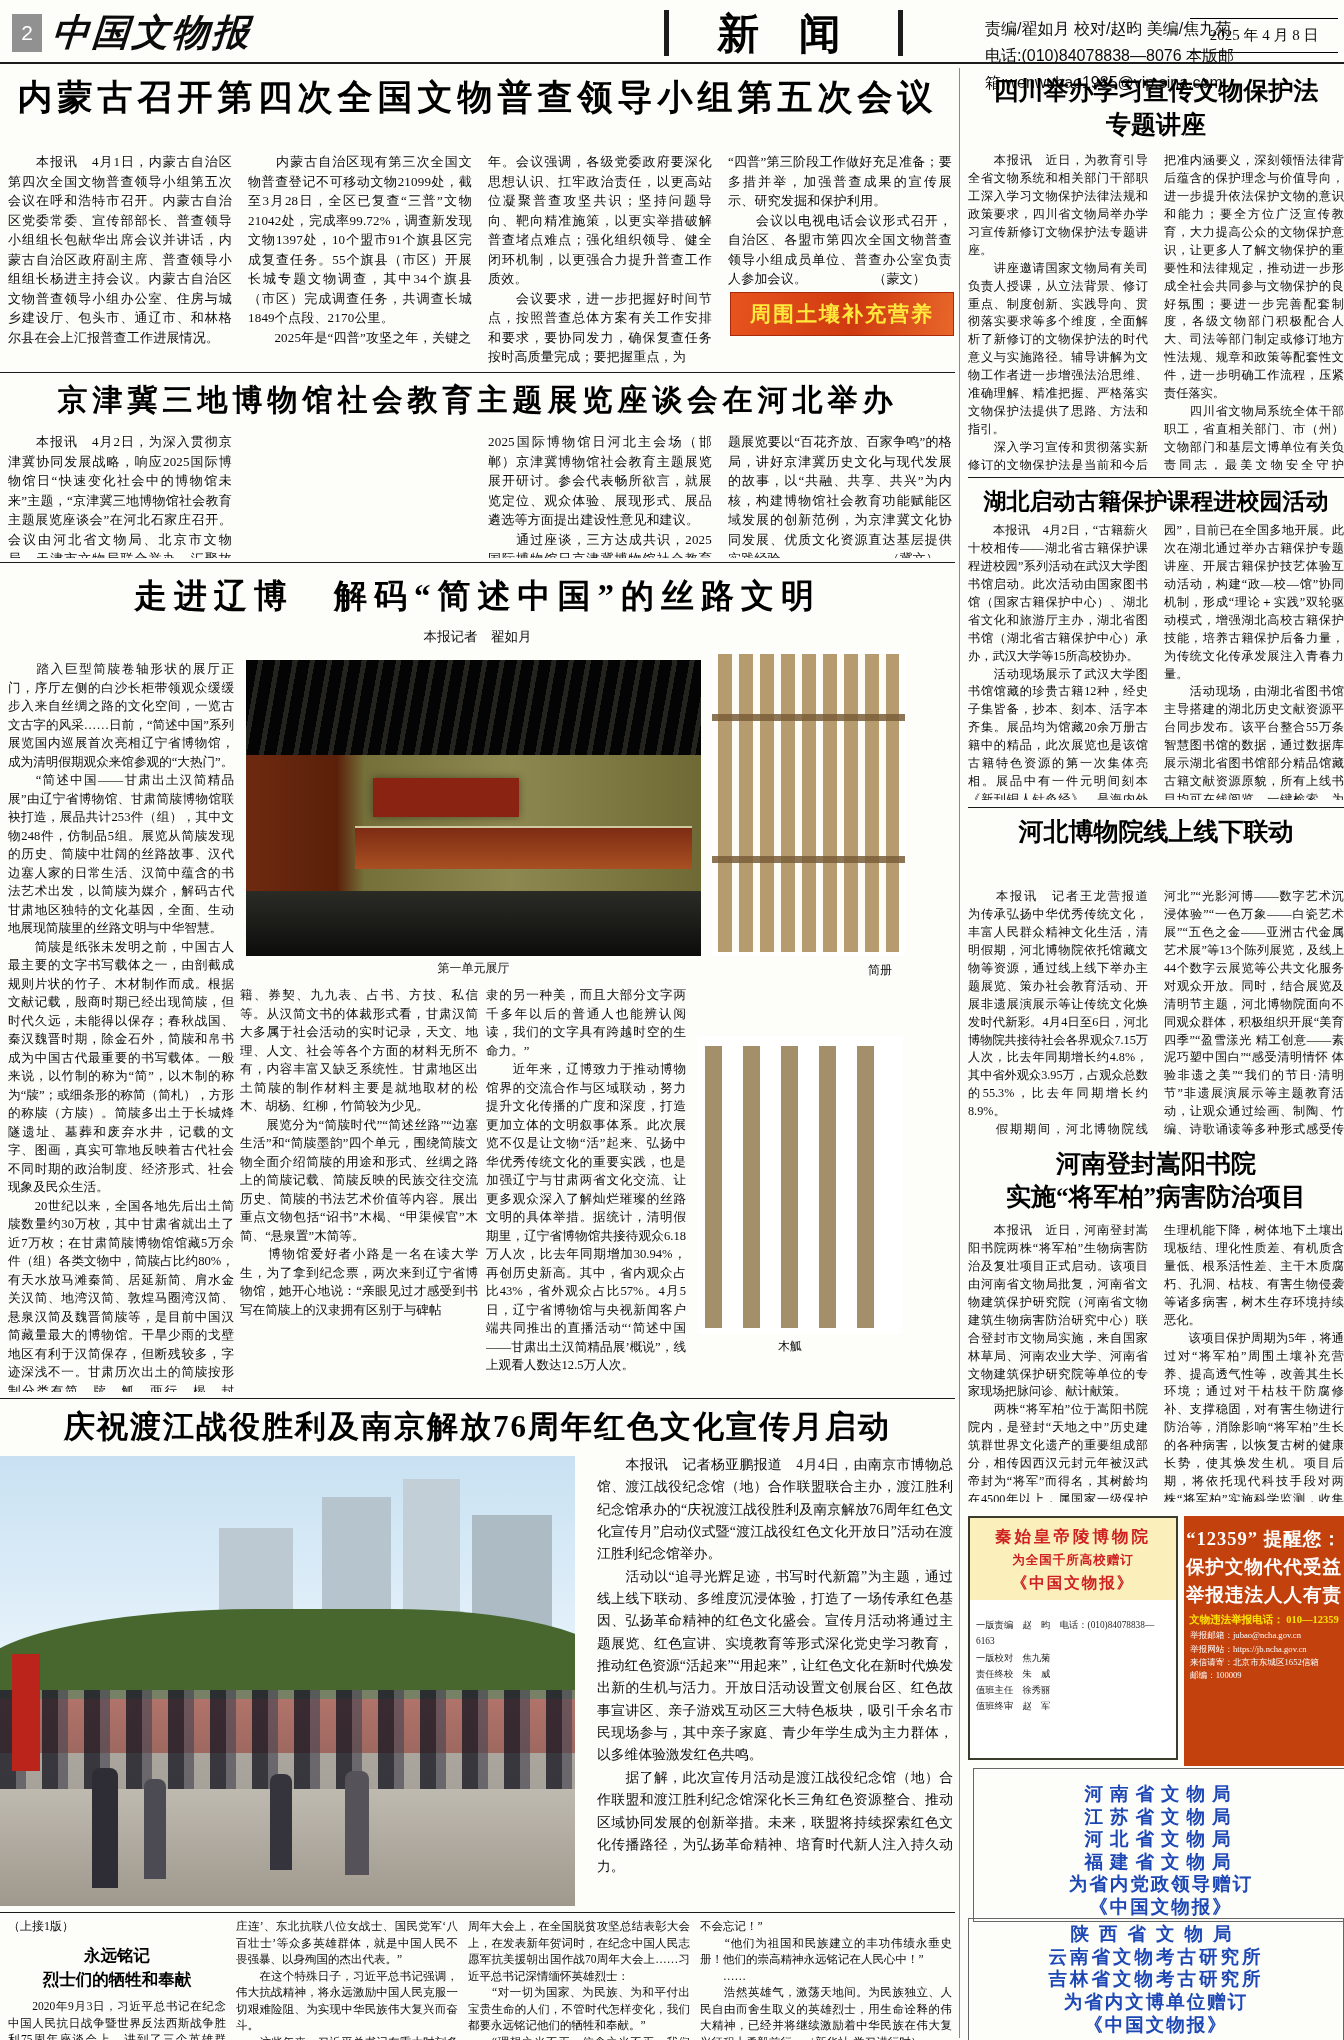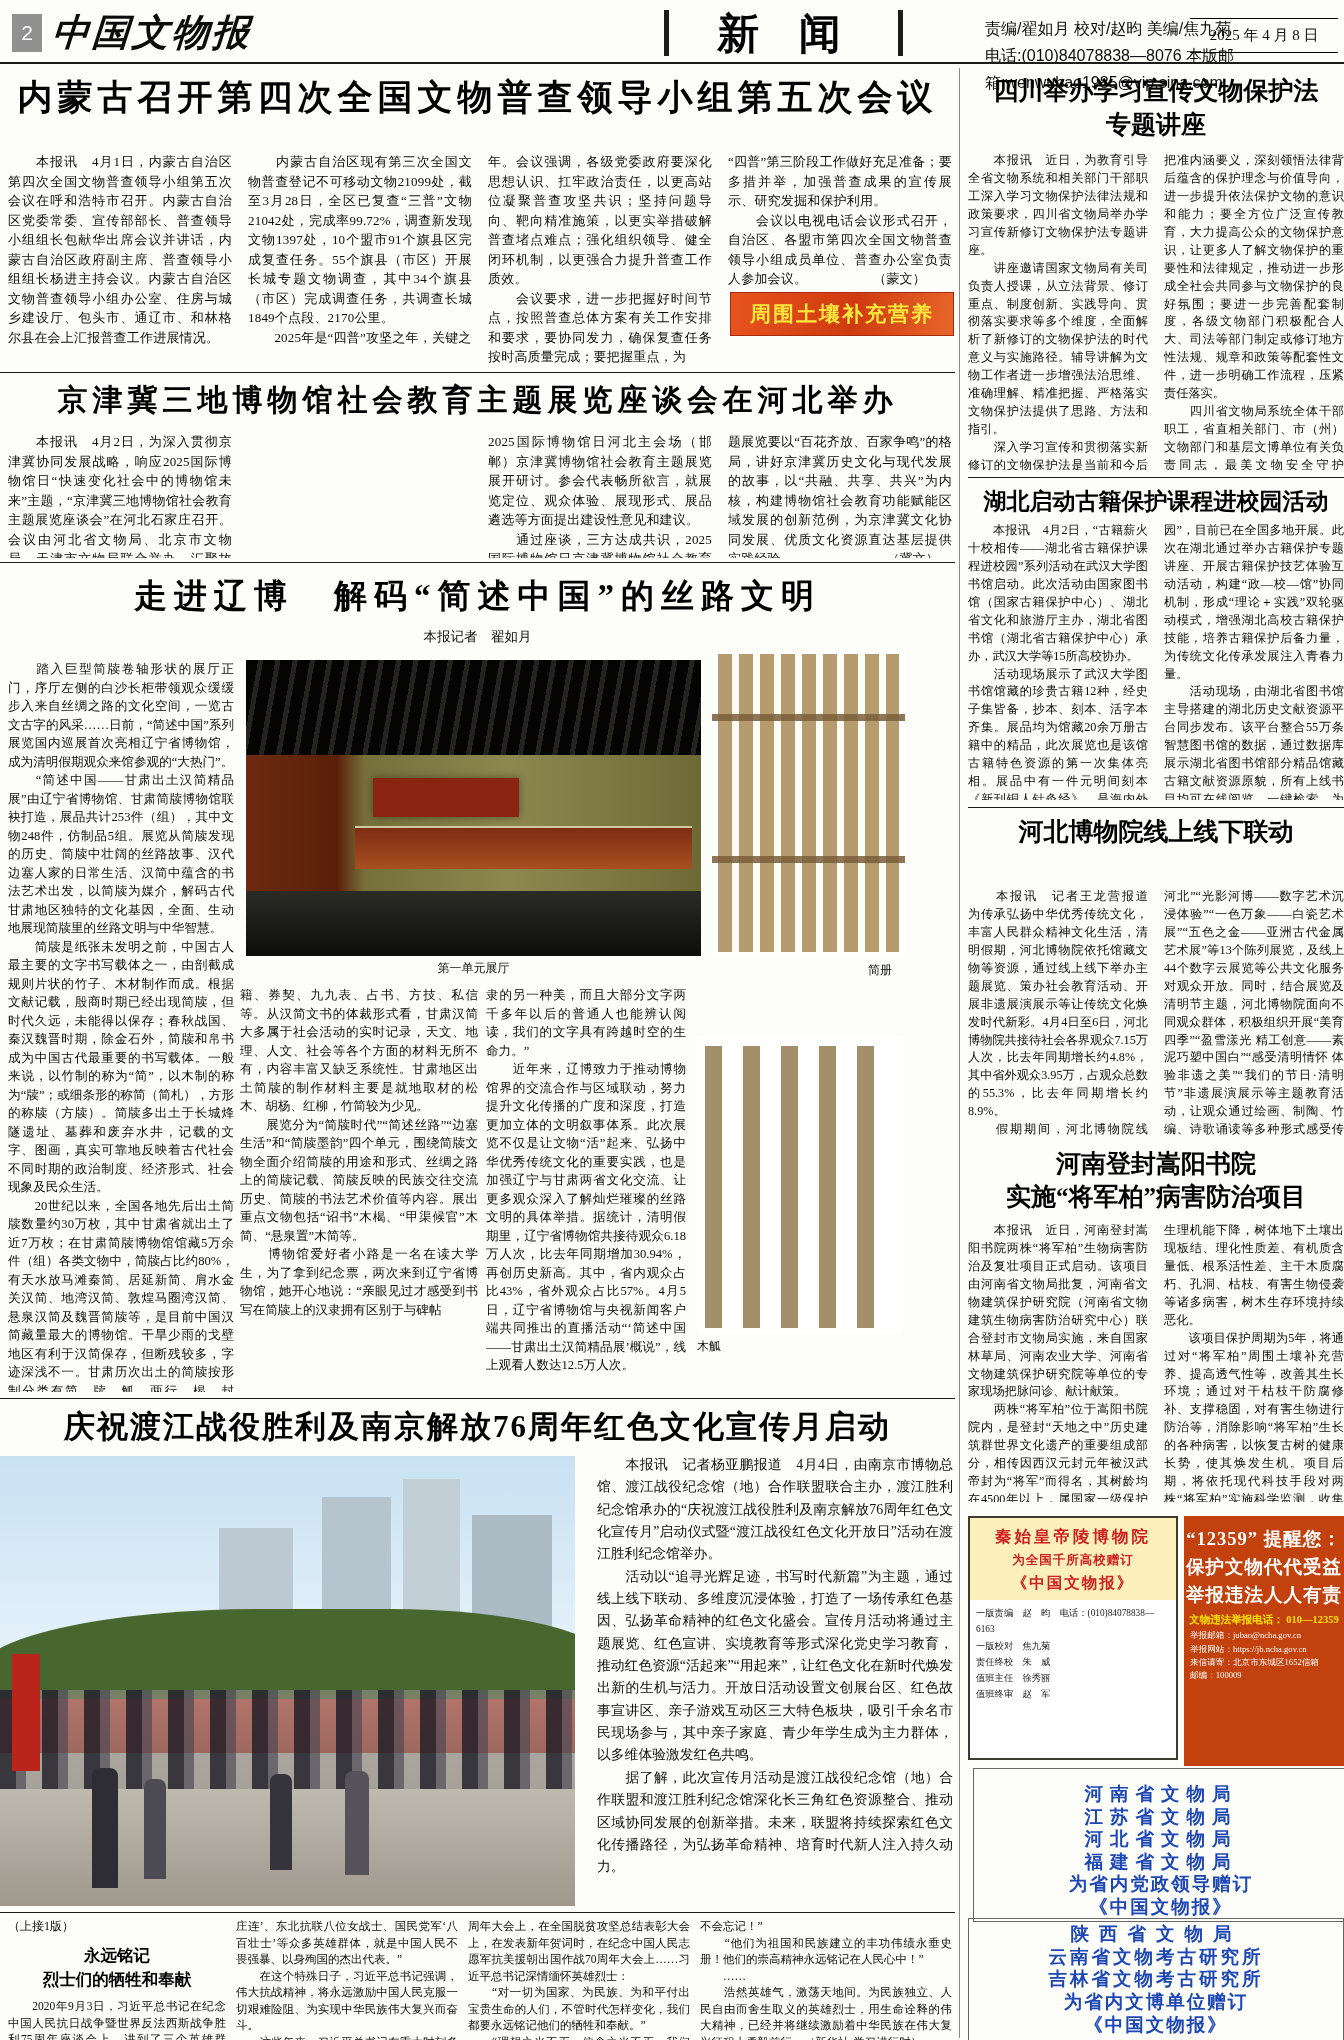--- a/index.html
+++ b/index.html
@@ -19,21 +19,21 @@
           letter-spacing:2px;font-size:21px}
   .bluebox{background:#c2410c;color:#fff;text-align:center;overflow:hidden}
   .bluebox .big{font-weight:bold;font-size:18.5px;letter-spacing:1px;line-height:1.5;white-space:nowrap}
   .bluebox .phone{color:#ffe400;font-weight:bold;font-size:10.5px;margin-top:4px}
   .bluebox .det{font-size:8.6px;line-height:1.55;text-align:left;padding:2px 6px;color:#fff}
   .qinbox{border:2px solid #3c3c2c;background:#fff;overflow:hidden}
   .qinbox .yellow{background:#fbf0bc;text-align:center;padding:8px 2px 6px 2px}
   .qinbox .r1{color:#cf1f1f;font-weight:bold;font-size:16.5px;letter-spacing:3px}
   .qinbox .r2{color:#cf1f1f;font-weight:bold;font-size:12.5px;letter-spacing:1px;margin-top:4px}
   .qinbox .r3{color:#cf1f1f;font-weight:bold;font-size:15.5px;letter-spacing:2px;margin-top:4px}
-  .qinbox .cred{font-size:9.3px;line-height:1.75;padding:5px 6px;color:#222;white-space:pre-line}
+  .qinbox .cred{font-size:9.3px;line-height:1.75;padding:17px 6px;color:#222;white-space:pre-line}
   .subbox{border:1px solid #666;color:#1d47b5;font-weight:bold;text-align:center;overflow:hidden}
   .subbox .ln{font-size:18.5px;letter-spacing:7px;line-height:1.22}
   .subbox .ft{font-size:18.5px;letter-spacing:2px;line-height:1.25}
 </style>
 </head>
 <body>
 
 <div id="page">
 
   <div class="abs" style="left:12px;top:14px;width:30px;height:38px;background:#919191;color:#fff;
@@ -107,21 +107,21 @@
 　　展览分为“简牍时代”“简述丝路”“边塞生活”和“简牍墨韵”四个单元，围绕简牍文物全面介绍简牍的用途和形式、丝绸之路上的简牍记载、简牍反映的民族交往交流历史、简牍的书法艺术价值等内容。展出重点文物包括“诏书”木楬、“甲渠候官”木简、“悬泉置”木简等。
 　　博物馆爱好者小路是一名在读大学生，为了拿到纪念票，两次来到辽宁省博物馆，她开心地说：“亲眼见过才感受到书写在简牍上的汉隶拥有区别于与碑帖</div>
   <div class="abs btc" style="left:486px;top:986px;width:200px;height:406px">隶的另一种美，而且大部分文字两千多年以后的普通人也能辨认阅读，我们的文字具有跨越时空的生命力。”
 　　近年来，辽博致力于推动博物馆界的交流合作与区域联动，努力提升文化传播的广度和深度，打造更加立体的文明叙事体系。此次展览不仅是让文物“活”起来、弘扬中华优秀传统文化的重要实践，也是加强辽宁与甘肃两省文化交流、让更多观众深入了解灿烂璀璨的丝路文明的具体举措。据统计，清明假期里，辽宁省博物馆共接待观众6.18万人次，比去年同期增加30.94%，再创历史新高。其中，省内观众占比43%，省外观众占比57%。4月5日，辽宁省博物馆与央视新闻客户端共同推出的直播活动“‘简述中国——甘肃出土汉简精品展’概说”，线上观看人数达12.5万人次。</div>
 
   <div class="abs" style="left:697px;top:1036px;width:206px;height:298px;background:#fff;overflow:hidden">
     <div class="abs" style="left:8px;top:10px;right:8px;bottom:6px;
          background:repeating-linear-gradient(90deg,#a3906a 0 17px,#ffffff 17px 38px)"></div>
     <div class="abs" style="left:0;top:0;right:0;height:10px;background:#fff"></div>
   </div>
-  <div class="abs cap" style="left:697px;top:1338px;width:186px;text-align:left">木觚</div>
+  <div class="abs cap" style="left:697px;top:1338px;width:186px;text-align:center">木觚</div>
 
   <div class="abs rule" style="left:0;top:1398px;width:955px;height:1px"></div>
 
   <div class="abs h" style="left:0;top:1406px;width:955px;font-size:31px;letter-spacing:2px">庆祝渡江战役胜利及南京解放76周年红色文化宣传月启动</div>
 
   <div class="abs" style="left:0;top:1456px;width:575px;height:450px;overflow:hidden;background:#cfe5f4">
     <div class="abs" style="left:0;top:0;right:0;height:44%;background:linear-gradient(#c8e1f2,#e6f2fb)"></div>
     <div class="abs" style="left:56%;top:9%;width:12%;height:32%;background:#b6c4ce"></div>
     <div class="abs" style="left:70%;top:5%;width:10%;height:36%;background:#c3cfd7"></div>
     <div class="abs" style="left:82%;top:13%;width:14%;height:28%;background:#adbbc5"></div>

